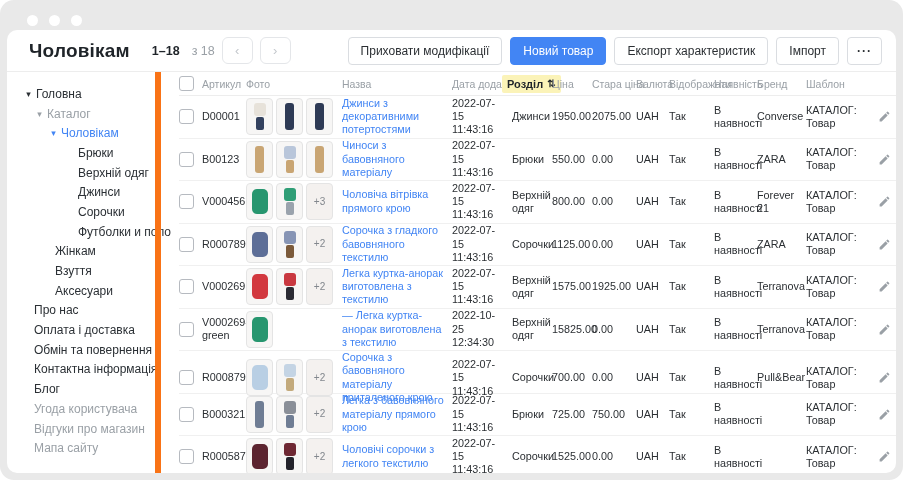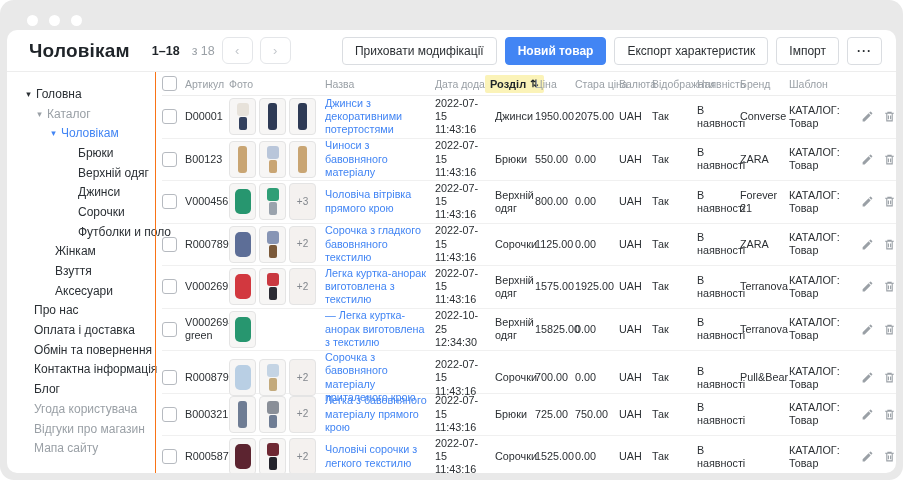--- a/index.html
+++ b/index.html
@@ -10,38 +10,38 @@
 
   
   .pagehead{display:flex;align-items:center;height:41px;border-bottom:1px solid #ededed;padding:0 14px 0 22px;flex:0 0 auto;}
   .title{font-size:19px;font-weight:bold;color:#1f2429;letter-spacing:.2px;}
   .pag{margin-left:22px;font-size:12.5px;display:flex;align-items:baseline;}
   .pag .range{font-weight:bold;color:#1f2429;}
   .pag .of{color:#9aa0a6;margin-left:12px;}
   .navbtn{width:29px;height:25px;border:1px solid #e4e6e9;border-radius:6px;background:#fff;color:#c3c7cc;font-size:13px;display:flex;align-items:center;justify-content:center;margin-left:7px;cursor:pointer;}
   .spacer{flex:1;}
   .btn{height:26px;padding:0 12px;border:1px solid #dadde1;border-radius:4px;background:#fff;font-size:12px;color:#2b2f33;display:flex;align-items:center;margin-left:8px;cursor:pointer;white-space:nowrap;}
-  .btn.primary{background:#4285f4;border-color:#4285f4;color:#fff;font-weight:bold;}
+  .btn.primary{background:#4285f4;border-color:#4285f4;color:#fff;}
   .btn.more{padding:0 9px;font-weight:bold;letter-spacing:1px;color:#2b2f33;}
 
   
   .content{display:flex;flex:1;overflow:hidden;}
   .sidebar{width:148px;flex:0 0 auto;padding-top:12px;}
   .si{height:19.7px;display:flex;align-items:center;font-size:12px;color:#2b3035;cursor:pointer;white-space:nowrap;}
   .si .chev{width:11px;font-size:9px;margin-right:2px;display:inline-block;text-align:center;}
   .si.muted{color:#9aa0a6;}
   .si.active{color:#4285f4;}
   .l0{padding-left:16px;}
   .l1{padding-left:27px;}
   .l2{padding-left:41px;}
   .l2n{padding-left:48px;}
   .l3{padding-left:71px;}
 
   
-  .tablewrap{flex:1;border-left:1px solid #f97316;padding-left:6px;overflow:hidden;}
+  .tablewrap{flex:1;border-left:6px solid #f97316;padding-left:18px;overflow:hidden;}
   .thead,.trow{display:grid;grid-template-columns:23px 44px 96px 110px 60px 40px 40px 44px 33px 45px 43px 49px 68px 38px;align-items:center;}
   .thead{height:23px;border-bottom:1px solid #ededed;}
   .hc{font-size:10.5px;color:#9aa0a6;padding-right:6px;white-space:nowrap;overflow:visible;}
   .chip{display:inline-flex;align-items:center;gap:4px;background:#fbf3b8;border-radius:2px;padding:3px 5px;margin-left:-10px;cursor:pointer;}
   .chip b{font-size:11px;color:#1f2429;font-weight:bold;}
   .sorti{font-size:10px;color:#1f2429;font-weight:bold;line-height:1;}
   .trow{height:41.5px;border-bottom:1px solid #f0f0f0;}
   .c{font-size:10.8px;color:#2b2f33;padding-right:6px;line-height:1.22;}
   .cb{width:13px;height:13px;border:1.5px solid #b6bac0;border-radius:3px;background:#fff;display:inline-block;cursor:pointer;}
   .cbcell{display:flex;align-items:center;}

